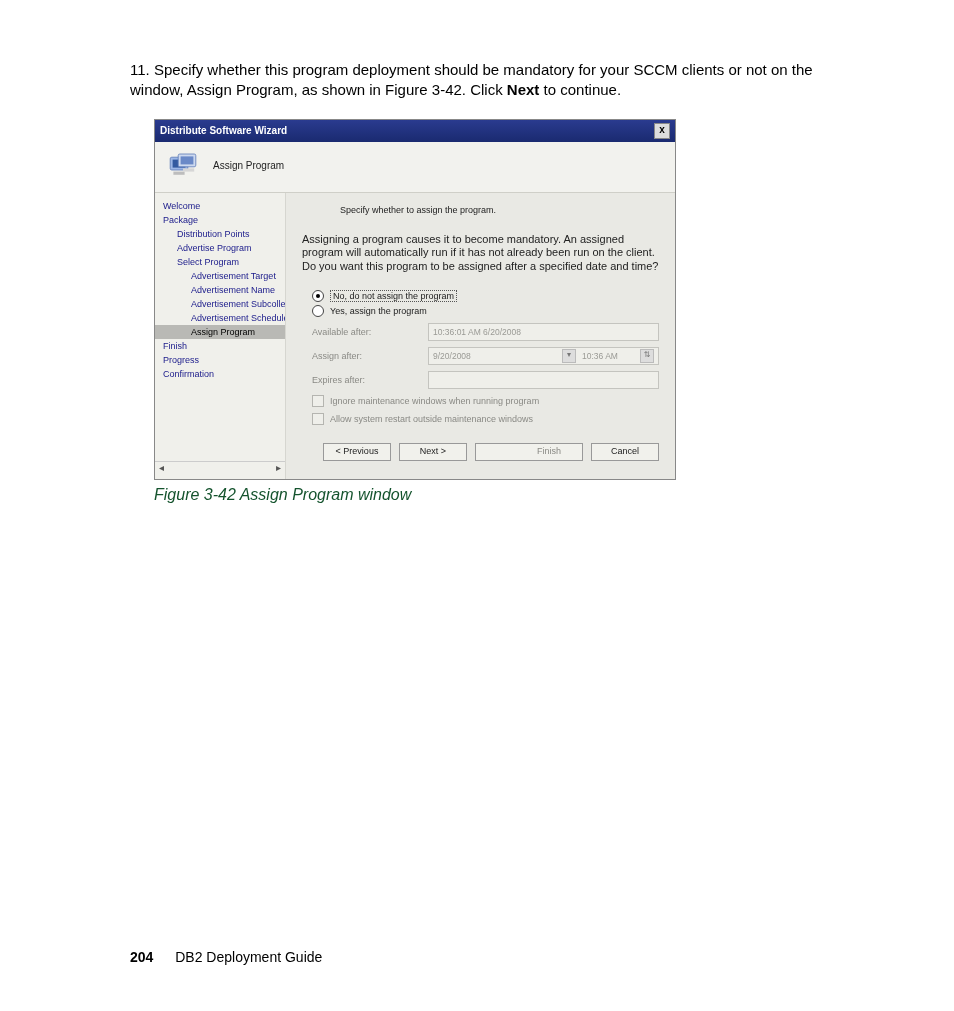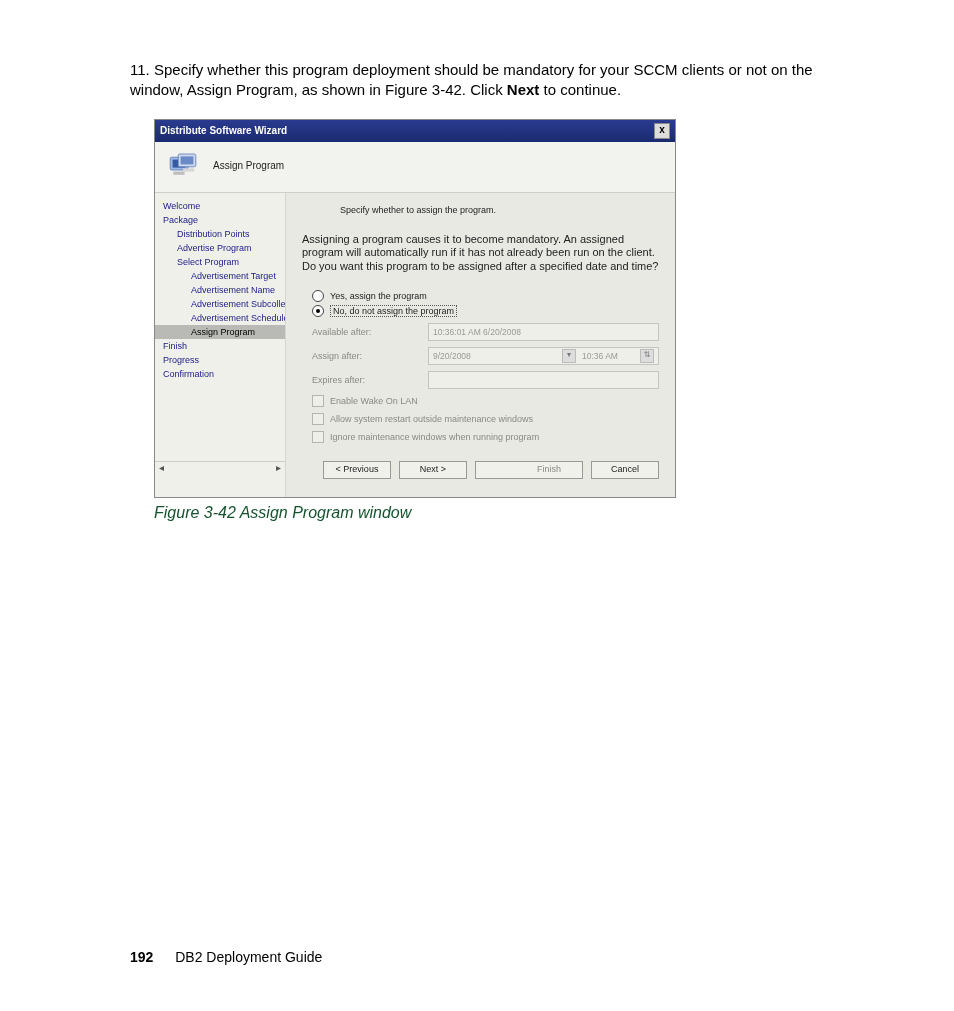--- a/index.html
+++ b/index.html
@@ -246,26 +246,26 @@
           <div class="sidebar-scroll">
             <span>◂</span>
             <span>▸</span>
           </div>
         </div>
         <div class="main">
           <div class="prompt">Specify whether to assign the program.</div>
           <div class="desc">Assigning a program causes it to become mandatory. An assigned program will automatically run if it has not already been run on the client. Do you want this program to be assigned after a specified date and time?</div>
 
           <div class="radio-row">
+            <span class="radio-dot selected"></span>
+            <span class="focusbox">No, do not assign the program</span>
+          </div>
+          <div class="radio-row">
             <span class="radio-dot"></span>
             <span>Yes, assign the program</span>
-          </div>
-          <div class="radio-row">
-            <span class="radio-dot selected"></span>
-            <span class="focusbox">No, do not assign the program</span>
           </div>
 
           <div class="field-row">
             <span class="lbl">Available after:</span>
             <span class="fld">10:36:01 AM 6/20/2008</span>
           </div>
           <div class="field-row">
             <span class="lbl">Assign after:</span>
             <span class="fld">
               <span style="flex:1">9/20/2008</span>
@@ -274,40 +274,36 @@
               <span class="dd">⇅</span>
             </span>
           </div>
           <div class="field-row">
             <span class="lbl">Expires after:</span>
             <span class="fld"></span>
           </div>
 
           <div class="chk-row">
             <span class="chk"></span>
-            <span>Enable Wake On LAN</span>
+            <span>Ignore maintenance windows when running program</span>
           </div>
           <div class="chk-row">
             <span class="chk"></span>
             <span>Allow system restart outside maintenance windows</span>
-          </div>
-          <div class="chk-row">
-            <span class="chk"></span>
-            <span>Ignore maintenance windows when running program</span>
           </div>
 
           <div class="btn-row">
             <span class="btn">&lt; Previous</span>
             <span class="btn">Next &gt;</span>
             <span class="btn disabled">Finish</span>
             <span class="btn">Cancel</span>
           </div>
         </div>
       </div>
     </div>
     <div class="caption">Figure 3-42   Assign Program window</div>
   </div>
 </div>
 
 <div class="footer">
-  <span class="pg">192</span>
+  <span class="pg">204</span>
   <span>DB2 Deployment Guide</span>
 </div>
 
 </body></html>

